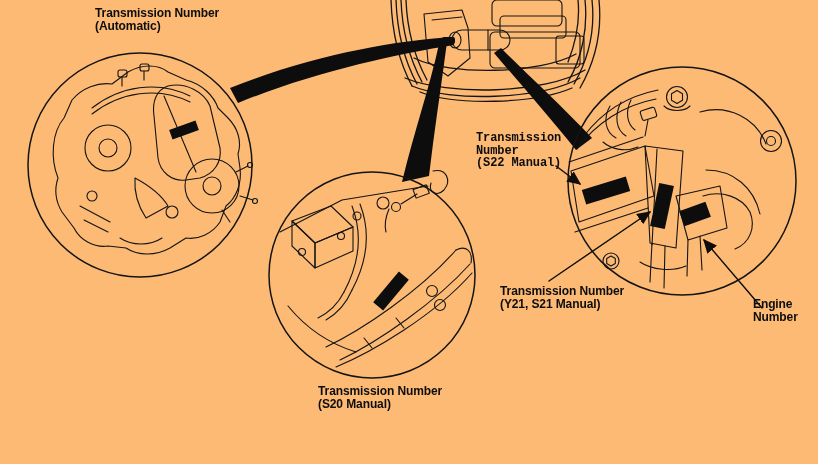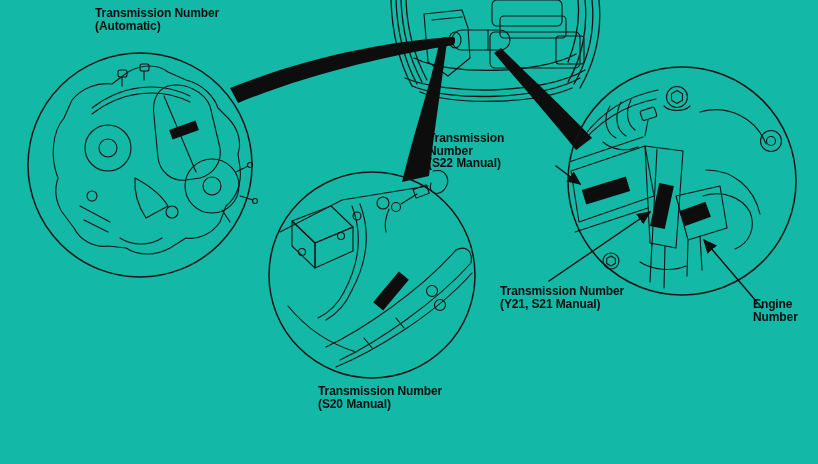--- a/index.html
+++ b/index.html
@@ -1,34 +1,34 @@
 <!DOCTYPE html>
 <html><head>
 <meta charset="utf-8">
 <style>
   html,body{margin:0;padding:0;background:#ffffff;}
   .canvas{
     position:relative;
     width:818px;height:464px;
-    background:#14b8a6;
+    background:#fdba74;
     font-family:"Liberation Sans",sans-serif;
     overflow:hidden;
   }
   .art{position:absolute;left:0;top:0;}
   .label{
     position:absolute;
     font-weight:700;
     font-size:12px;
     line-height:12.5px;
     letter-spacing:-0.1px;
     color:#0d0d0d;
     white-space:pre-line;
   }
   #lbl-auto{left:95px;top:7px;}
-  #lbl-s22{left:428px;top:132px;}
+  #lbl-s22{left:476px;top:132px;font-family:Liberation Mono, monospace;}
   #lbl-y21{left:500px;top:285px;}
   #lbl-s20{left:318px;top:385px;}
   #lbl-eng{left:753px;top:298px;}
 </style>
 </head>
 <body>
 
 <div class="canvas">
 
   <svg class="art" width="818" height="464" viewBox="0 0 818 464" fill="none" stroke="#141414" stroke-width="1.3" stroke-linecap="round" stroke-linejoin="round">

